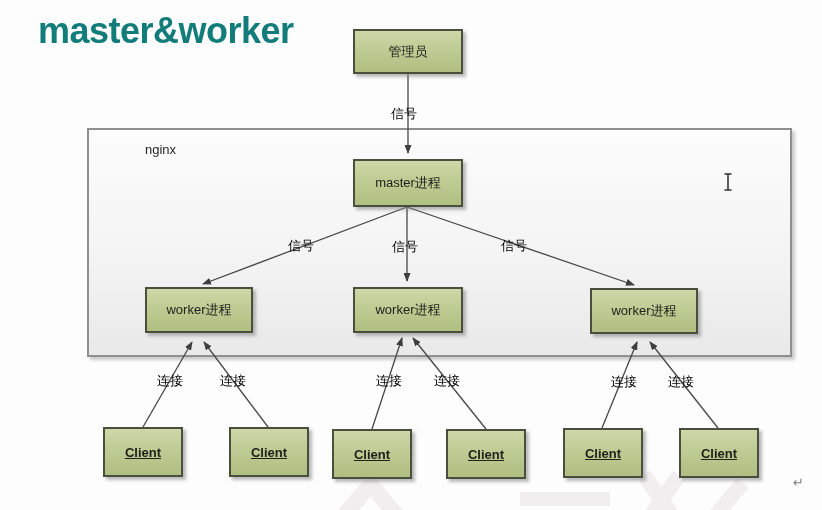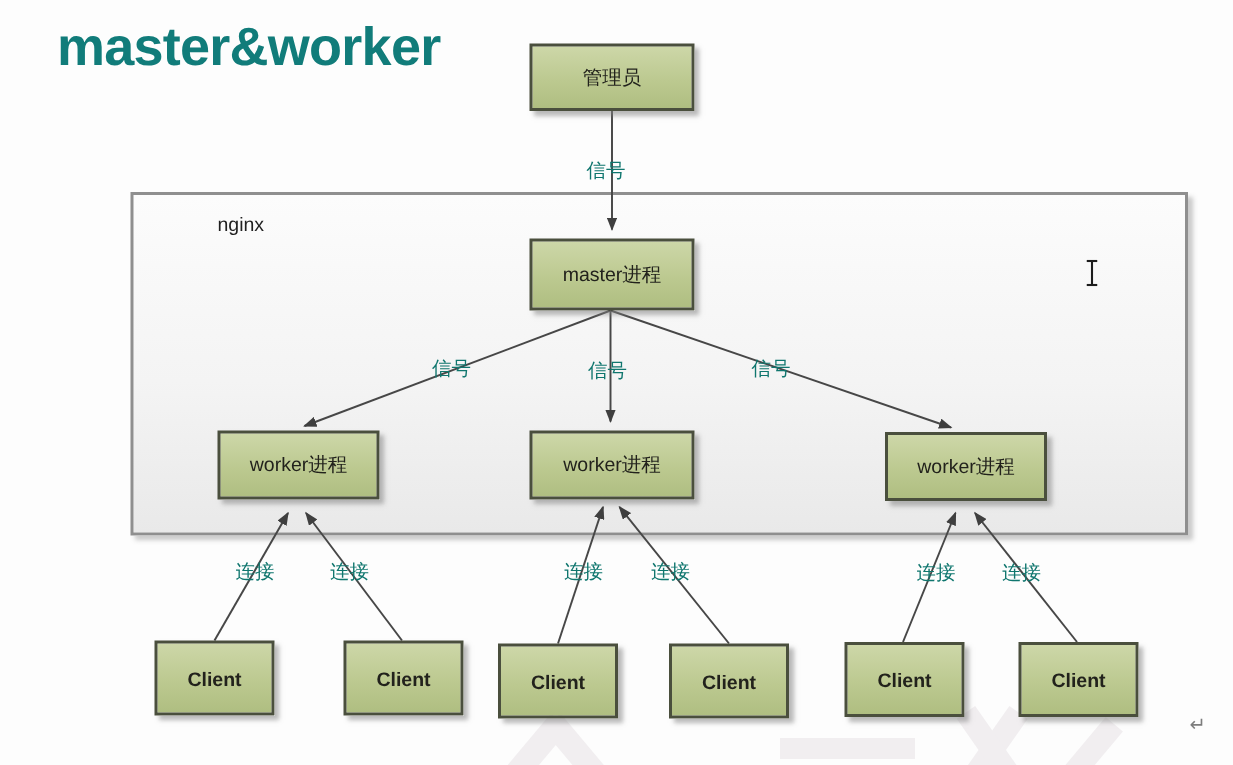--- a/index.html
+++ b/index.html
@@ -38,31 +38,31 @@
     box-shadow:3px 3px 3px rgba(130,130,130,0.55);
     box-sizing:border-box;
     font-size:13px;color:#22221c;
     z-index:3;
   }
   .node-admin  {left:353px;top:29px; width:110px;height:45px;}
   .node-master {left:353px;top:159px;width:110px;height:48px;}
   .node-worker1{left:145px;top:287px;width:108px;height:46px;}
   .node-worker2{left:353px;top:287px;width:110px;height:46px;}
   .node-worker3{left:590px;top:288px;width:108px;height:46px;}
-  .node-client {width:80px;height:50px;font-weight:600;}
+  .node-client {width:80px;height:50px;font-weight:600;text-decoration:underline;}
   .node-client1{left:103px;top:427px;}
   .node-client2{left:229px;top:427px;}
   .node-client3{left:332px;top:429px;}
   .node-client4{left:446px;top:429px;}
   .node-client5{left:563px;top:428px;}
   .node-client6{left:679px;top:428px;}
   
   .edge-label{
     position:absolute;transform:translate(-50%,-50%);
-    font-size:13px;color:#0f766e;white-space:nowrap;
+    font-size:13px;color:#000000;white-space:nowrap;
     z-index:4;
   }
   .sig0{left:404px;top:114px;}
   .sig1{left:301px;top:246px;}
   .sig2{left:405px;top:247px;}
   .sig3{left:514px;top:246px;}
   .con0{left:170px;top:381px;}
   .con1{left:233px;top:381px;}
   .con2{left:389px;top:381px;}
   .con3{left:447px;top:381px;}

